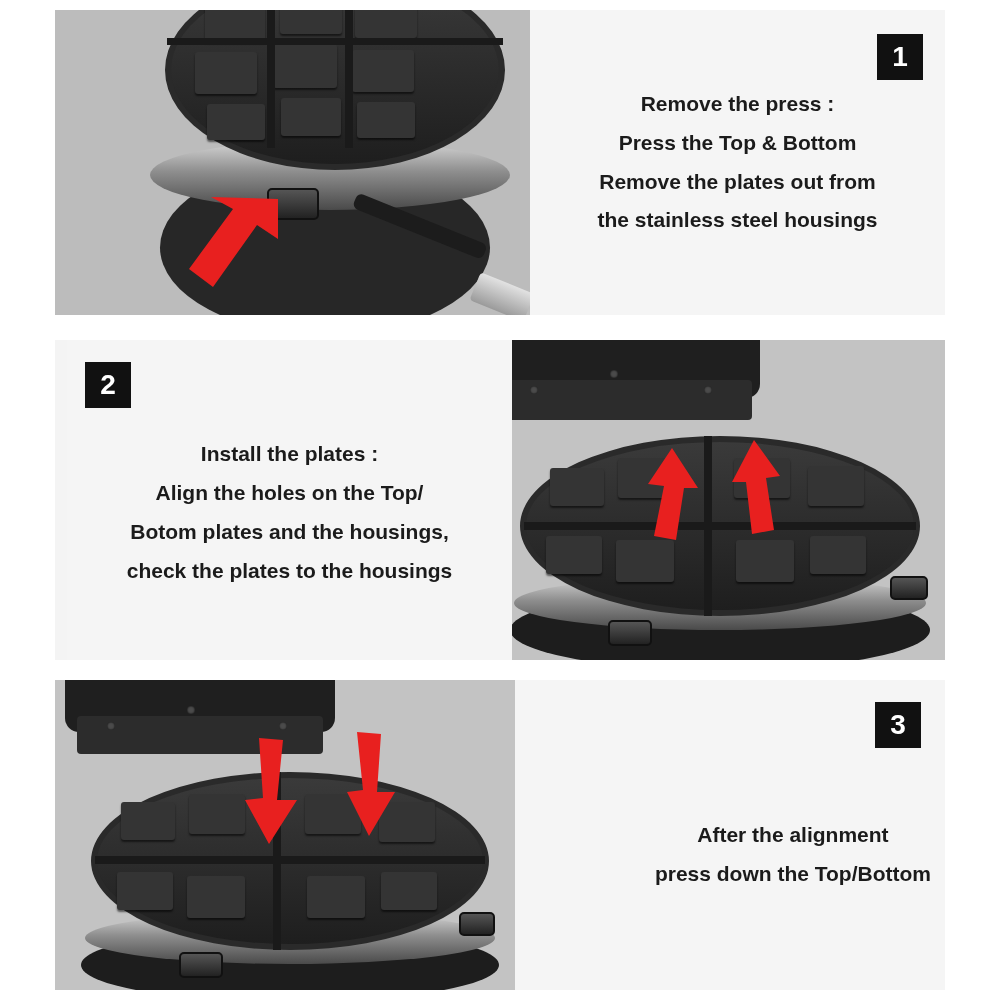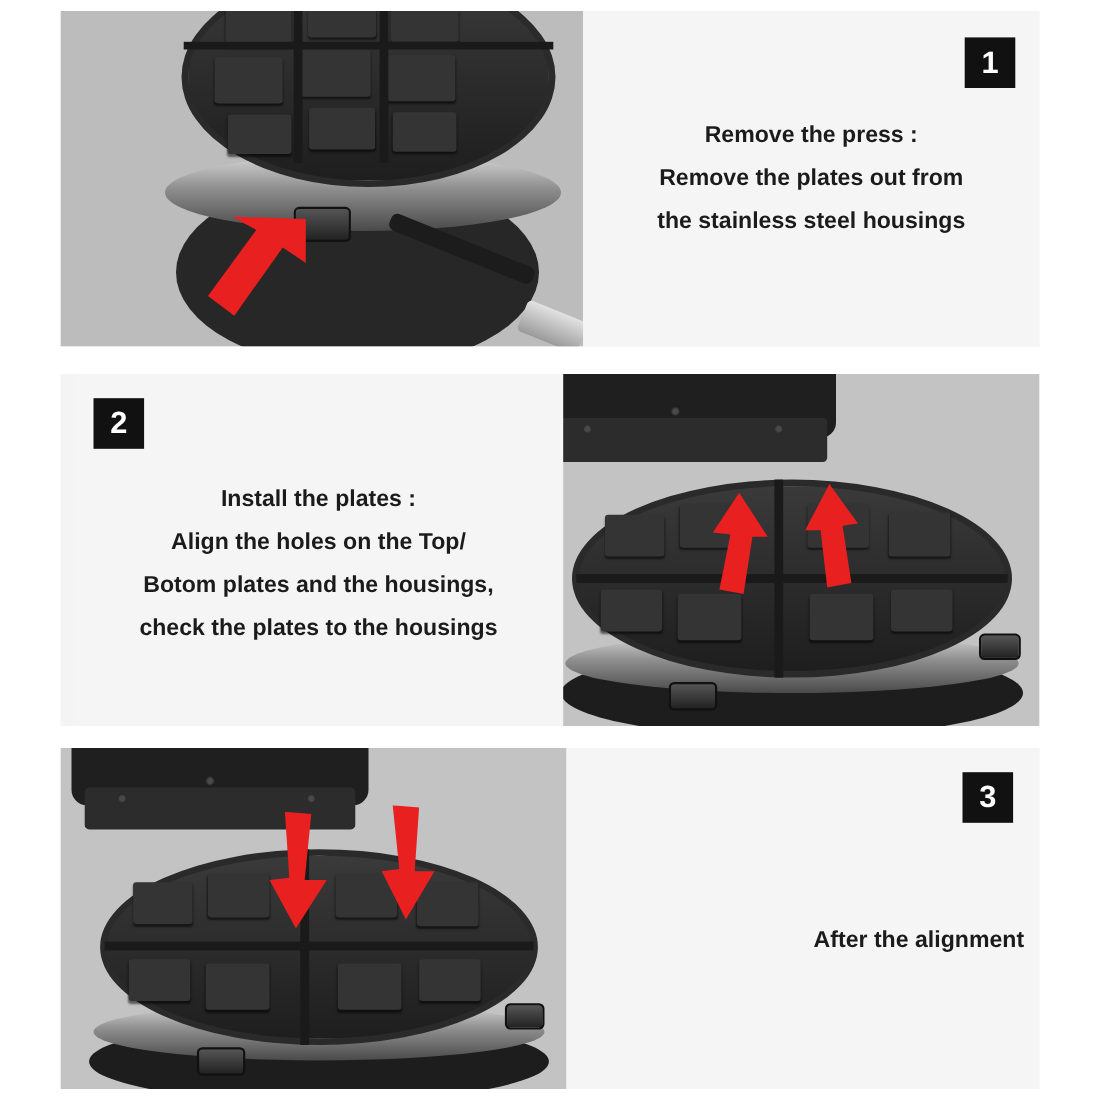--- a/index.html
+++ b/index.html
@@ -177,20 +177,21 @@
       <div class="handle-tip" style="left:418px; top:272px; width:58px; height:30px; transform:rotate(22deg);"></div>
 
       <svg class="arrow-svg" style="left:128px; top:185px;" width="120" height="100" viewBox="0 0 120 100">
         <polygon points="95,4 95,44 74,30 30,92 6,74 50,14 28,2" fill="#e8201f"></polygon>
       </svg>
     </div>
 
     <div class="textbox right" style="width:415px;">
       <div class="caption">
         <span class="line">Remove the press :</span>
+        <span class="line">Press the Top &amp; Bottom</span>
         <span class="line">Remove the plates out from</span>
         <span class="line">the stainless steel housings</span>
       </div>
     </div>
 
     <div class="step-badge" style="right:22px; top:24px;">1</div>
   </div>
 
   <div class="panel" id="panel-2">
 
@@ -274,19 +275,20 @@
         <polygon points="16,0 40,2 34,62 54,62 26,106 2,62 20,60" fill="#e8201f"></polygon>
       </svg>
       <svg class="arrow-svg" style="left:288px; top:52px;" width="60" height="108" viewBox="0 0 60 108">
         <polygon points="14,0 38,2 34,60 52,60 26,104 4,60 20,58" fill="#e8201f"></polygon>
       </svg>
     </div>
 
     <div class="textbox right" style="width:430px;align-items:flex-end;">
       <div class="caption" style="padding-top:40px;">
         <span class="line">After the alignment</span>
+        <span class="line">press down the Top/Bottom</span>
       </div>
     </div>
 
     <div class="step-badge" style="right:24px; top:22px;">3</div>
   </div>
 
 </div>
 
 </body></html>

